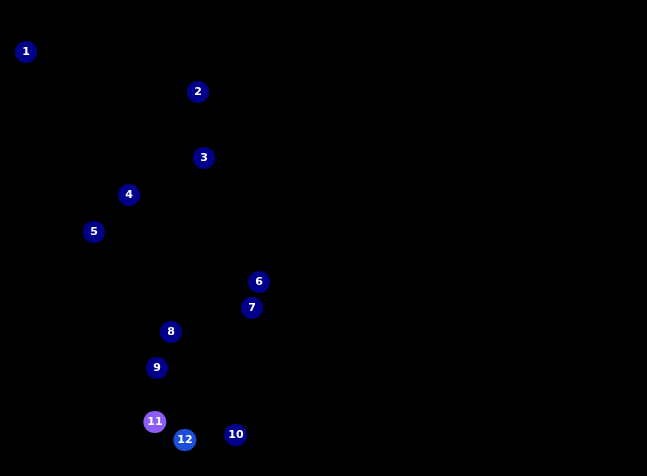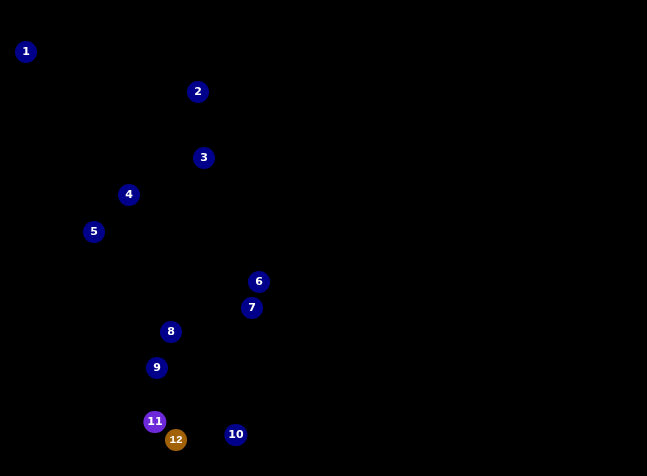--- a/index.html
+++ b/index.html
@@ -47,15 +47,15 @@
     <div class="marker" style="left: 26px; top: 52px; background: rgb(0, 0, 139); color: rgb(255, 255, 255);">1</div>
     <div class="marker" style="left: 198px; top: 92px; background: rgb(0, 0, 139); color: rgb(255, 255, 255);">2</div>
     <div class="marker" style="left: 204px; top: 158px; background: rgb(0, 0, 139); color: rgb(255, 255, 255);">3</div>
     <div class="marker" style="left: 129px; top: 195px; background: rgb(0, 0, 139); color: rgb(255, 255, 255);">4</div>
     <div class="marker" style="left: 94px; top: 232px; background: rgb(0, 0, 139); color: rgb(255, 255, 255);">5</div>
     <div class="marker" style="left: 259px; top: 282px; background: rgb(0, 0, 139); color: rgb(255, 255, 255);">6</div>
     <div class="marker" style="left: 252px; top: 308px; background: rgb(0, 0, 139); color: rgb(255, 255, 255);">7</div>
     <div class="marker" style="left: 171px; top: 332px; background: rgb(0, 0, 139); color: rgb(255, 255, 255);">8</div>
     <div class="marker" style="left: 157px; top: 368px; background: rgb(0, 0, 139); color: rgb(255, 255, 255);">9</div>
     <div class="marker" style="left: 236px; top: 395px; background: rgb(0, 0, 139); color: rgb(255, 255, 255); margin-top: 40px;">10</div>
-    <div class="marker" style="left: 155px; top: 422px; background: #6d28d9; color: rgb(255, 255, 255);">11</div>
-    <div class="marker" style="left: 176px; top: 440px; background: #a16207; color: rgb(255, 255, 255); font-family: Liberation Mono, monospace;">12</div>
+    <div class="marker" style="left: 155px; top: 422px; background: #8b5cf6; color: rgb(255, 255, 255);">11</div>
+    <div class="marker" style="left: 185px; top: 440px; background: #1d4ed8; color: rgb(255, 255, 255);">12</div>
   </div>
 
 </body></html>

